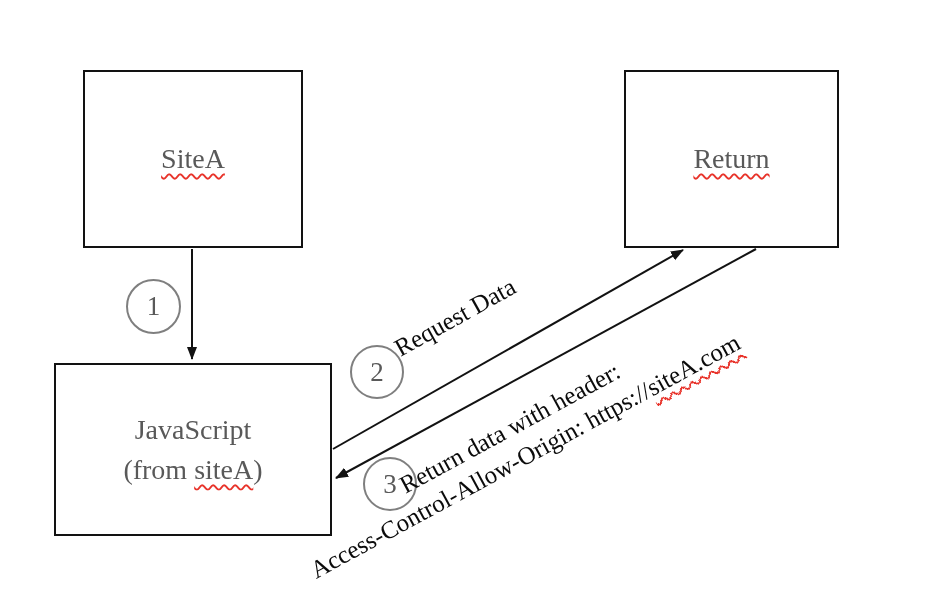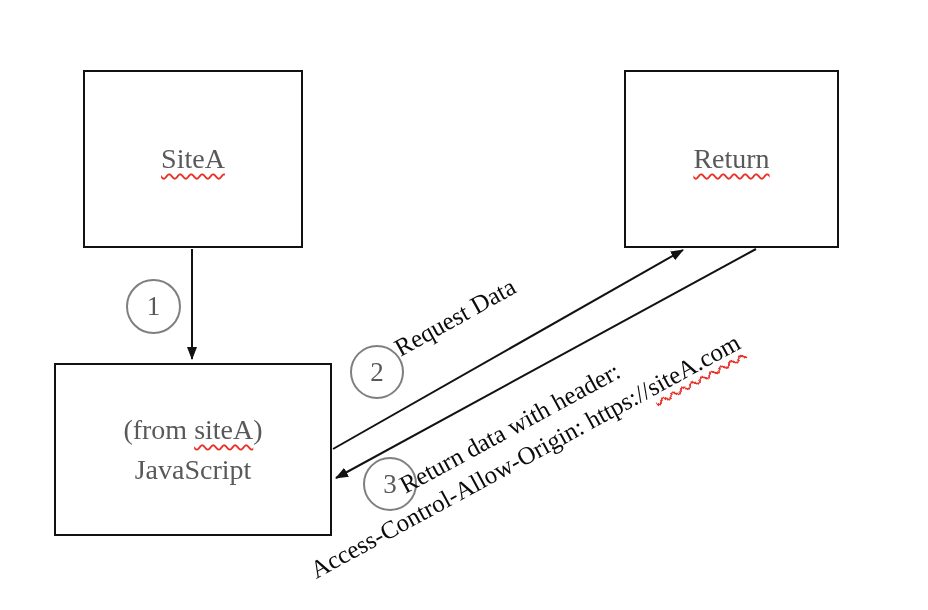--- a/index.html
+++ b/index.html
@@ -101,22 +101,22 @@
 
   <div class="node" id="node-sitea">
     <span class="misspell">SiteA</span>
   </div>
 
   <div class="node" id="node-siteb">
     <span class="misspell">Return</span>
   </div>
 
   <div class="node" id="node-js">
+    <span>JavaScript</span>
     <span><span>(from </span><span class="misspell">siteA</span><span>)</span></span>
-    <span>JavaScript</span>
   </div>
 
   <div class="badge" id="badge-1">
     <span>1</span>
   </div>
 
   <div class="badge" id="badge-2">
     <span>2</span>
   </div>
 

